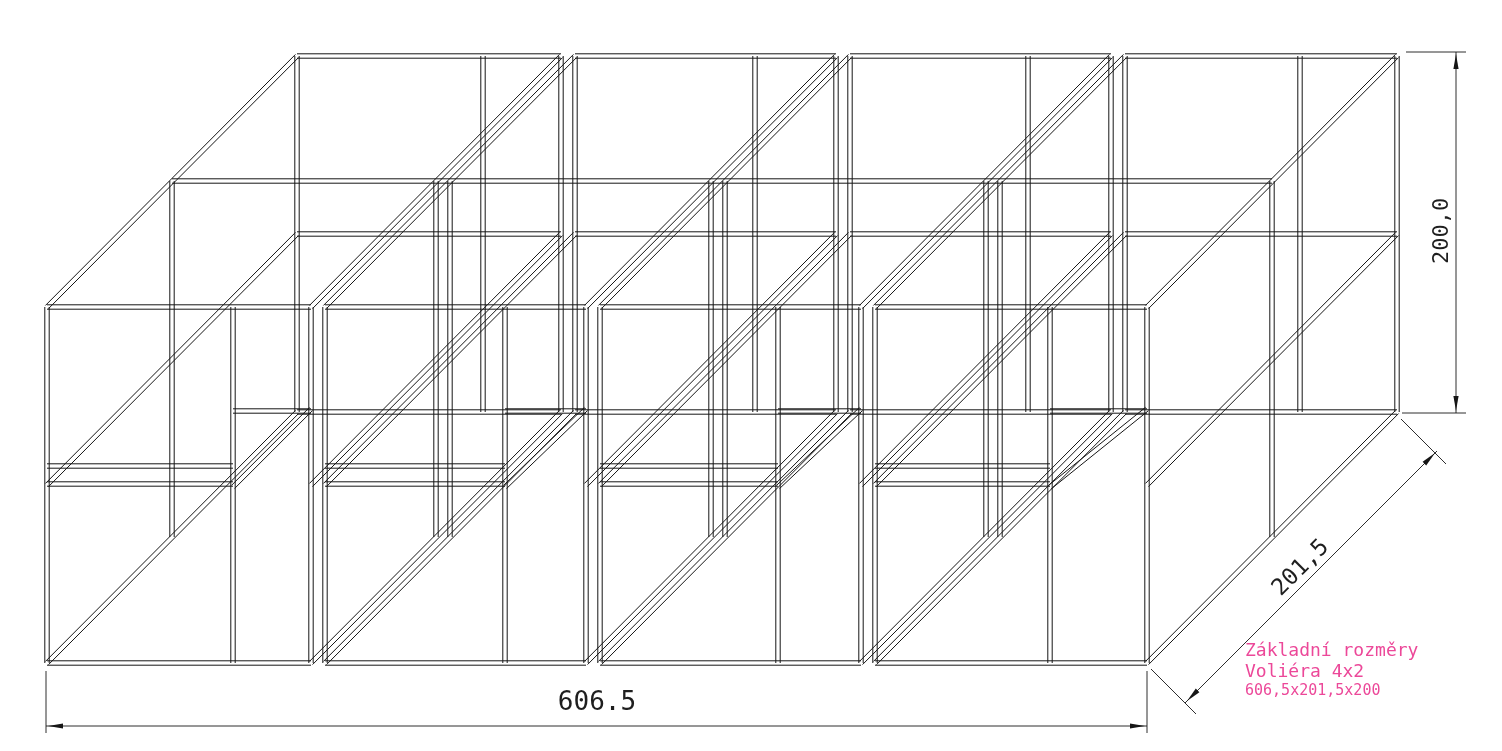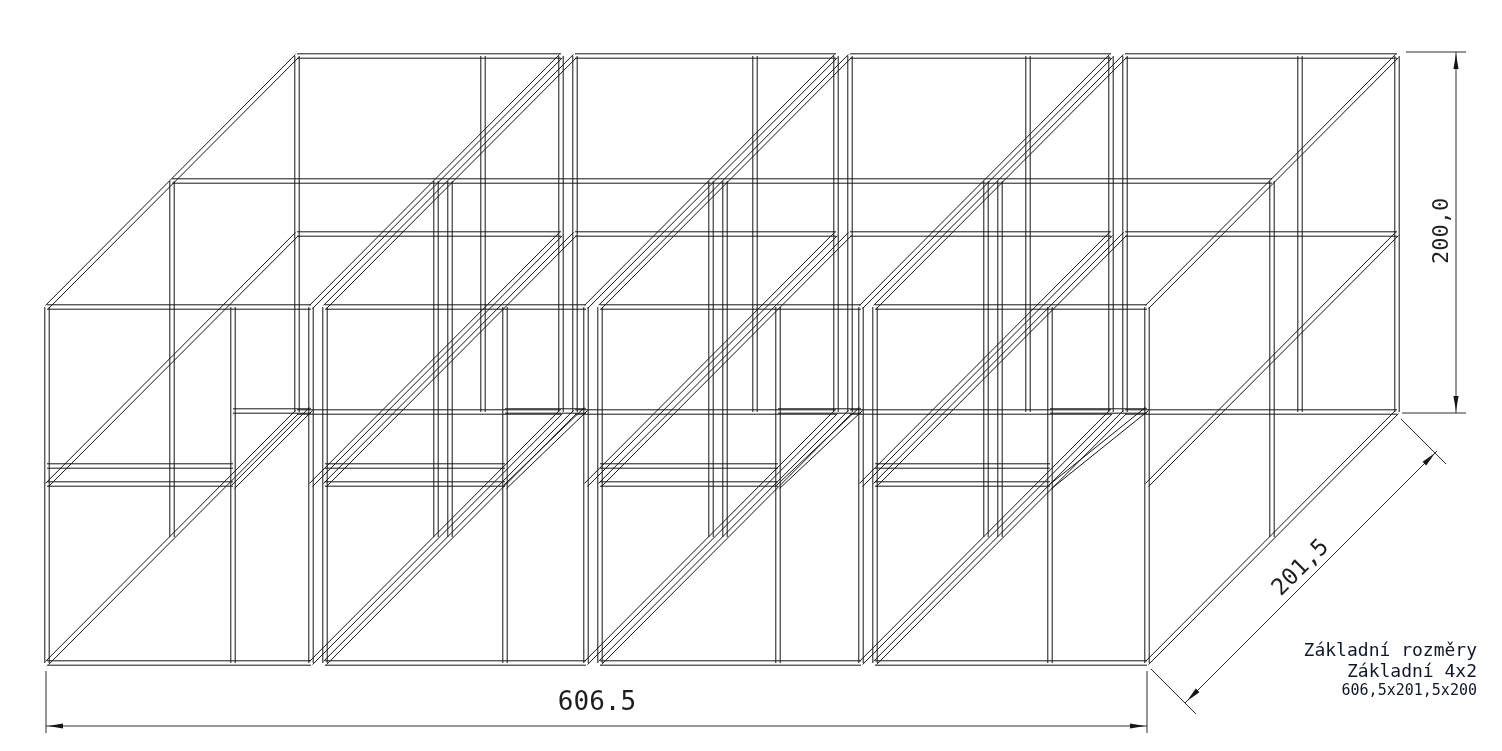--- a/index.html
+++ b/index.html
@@ -47,22 +47,22 @@
     top: 0;
     font-size: 23px;
     transform: translate(1266px, 582px) rotate(-45deg);
     transform-origin: 0 0;
   }
   .title-block {
     position: absolute;
     left: 1245px;
     top: 639px;
     width: 232px;
-    text-align: right;
-    color: #0f172a;
+    text-align: left;
+    color: #ec4899;
   }
   .title-block .tb1 { font-size: 18px; line-height: 22px; }
   .title-block .tb2 { font-size: 18px; line-height: 20px; }
   .title-block .tb3 { font-size: 15px; line-height: 19px; }
 </style>
 </head>
 <body>
 
 <div class="canvas">
   <svg class="wire" id="wire" width="1502" height="751" viewBox="0 0 1502 751">
@@ -270,16 +270,16 @@
     </svg>
 
   <div class="dim-label dim-width">606.5</div>
 
   <div class="dim-label dim-height">200,0</div>
 
   <div class="dim-label dim-depth">201,5</div>
 
   <div class="title-block">
     <div class="tb1">Základní rozměry</div>
-    <div class="tb2">Základní 4x2</div>
+    <div class="tb2">Voliéra 4x2</div>
     <div class="tb3">606,5x201,5x200</div>
   </div>
 </div>
 
 </body></html>

